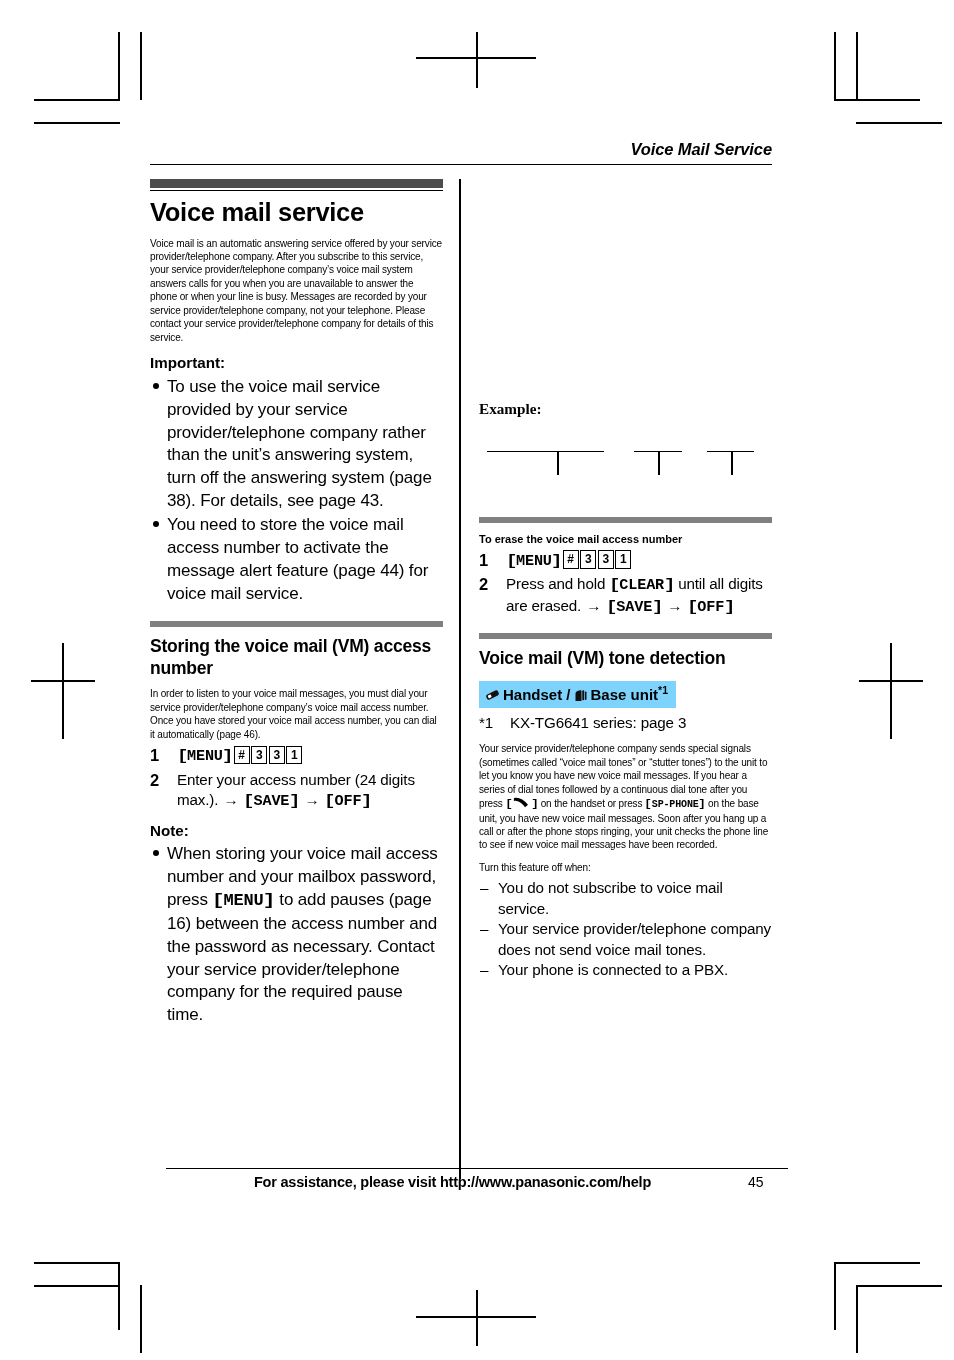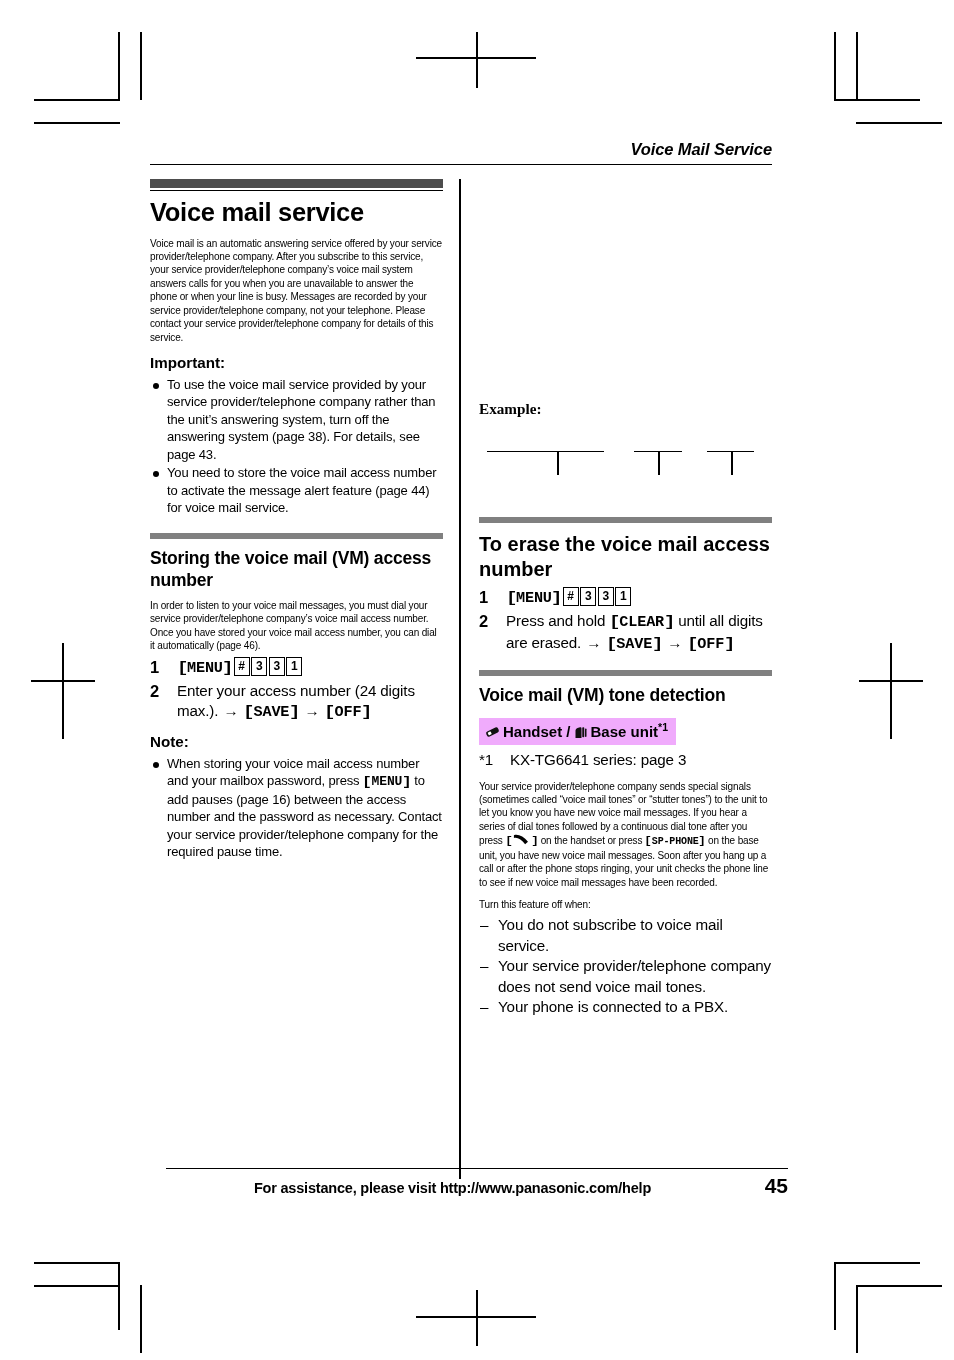--- a/index.html
+++ b/index.html
@@ -91,21 +91,21 @@
 
   h2.sec-title {
     font-size: 17.5px;
     font-weight: bold;
     margin: 0 0 8px 0;
     line-height: 1.26;
     letter-spacing: -0.2px;
   }
 
   h3.sub-title {
-    font-size: 20px;
+    font-size: 11px;
     font-weight: bold;
     margin: 10px 0 4px 0;
     line-height: 1.28;
   }
 
   p.body {
     font-size: 10px;
     line-height: 1.345;
     margin: 0 0 9px 0;
     letter-spacing: -0.15px;
@@ -121,21 +121,21 @@
 
   
   ul.bullets {
     list-style: none;
     margin: 0 0 6px 0;
     padding: 0;
   }
   ul.bullets > li {
     position: relative;
     padding-left: 17px;
-    font-size: 13px;
+    font-size: 17px;
     line-height: 1.345;
     margin-bottom: 1px;
     letter-spacing: -0.15px;
   }
   ul.bullets > li::before {
     content: "";
     position: absolute;
     left: 3px;
     top: 7px;
     width: 6px;
@@ -235,21 +235,21 @@
     height: 74px;
     margin: 10px 0 4px 0;
   }
   .example-art .seg { position: absolute; background: #000; }
   .example-art .seg.h { height: 1.6px; }
   .example-art .seg.v { width: 1.6px; }
 
   
   .device-badge {
     display: inline-block;
-    background: #f0abfc;
+    background: #7dd3fc;
     padding: 3px 8px 4px 6px;
     font-size: 15px;
     font-weight: bold;
     line-height: 1.2;
     margin: 4px 0 5px 0;
     white-space: nowrap;
   }
   .icon-handset {
     display: inline-block;
     width: 15px;
@@ -301,24 +301,23 @@
     gap: 9px;
   }
   #footer-text {
     flex: 1;
     text-align: center;
     font-size: 14.5px;
     font-weight: bold;
     letter-spacing: -0.2px;
   }
   #footer-page {
-    font-size: 21px;
-    font-weight: bold;
+    font-size: 14px;
+    font-weight: normal;
     width: 40px;
-    text-align: right;
   }
 </style>
 </head>
 <body>
 
 <div>
   <div class="mark h" style="left:34px;  top:99px;  width:86px;"></div>
   <div class="mark v" style="left:118px; top:32px;  height:68px;"></div>
   <div class="mark h" style="left:34px;  top:122px; width:86px;"></div>
   <div class="mark v" style="left:140px; top:32px;  height:68px;"></div>

